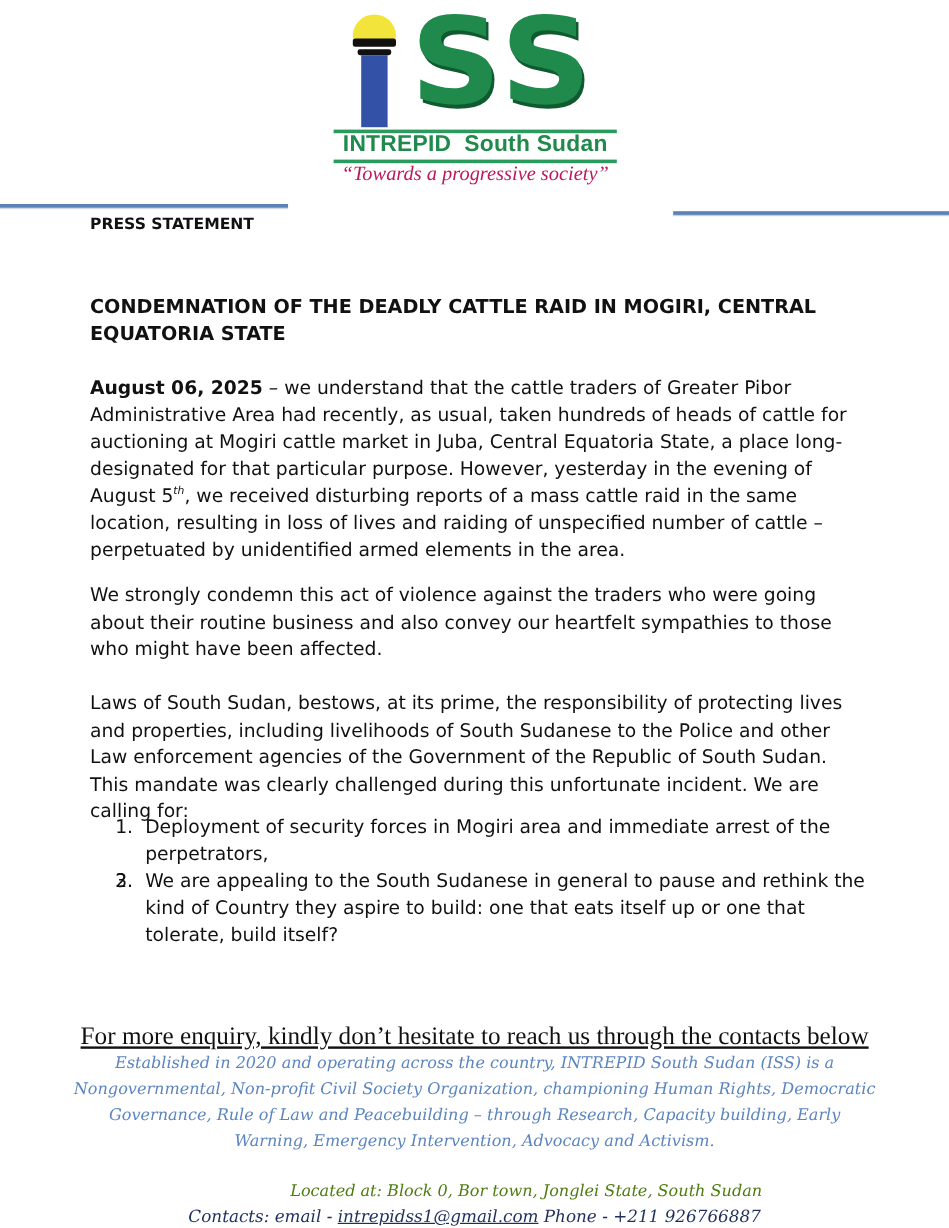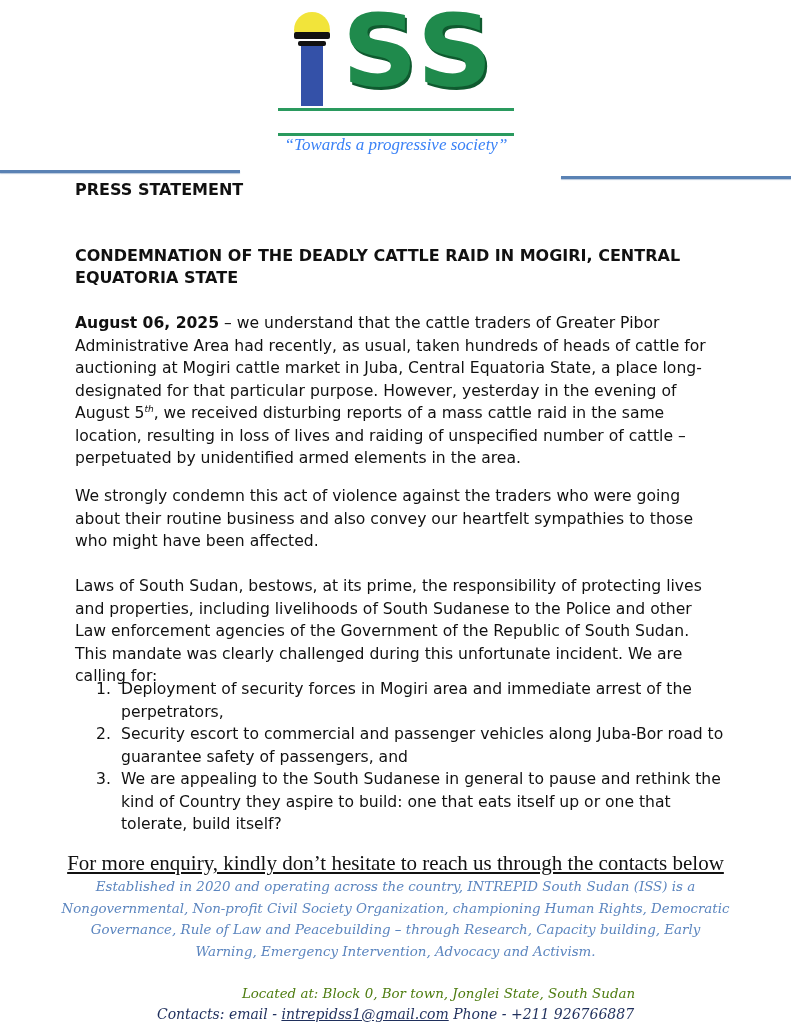--- a/index.html
+++ b/index.html
@@ -17,30 +17,30 @@
   .ss { position: absolute; left: 66px; top: -6px; font-family: "DejaVu Sans", sans-serif;
         font-weight: bold; font-size: 100px; line-height: 100px; color: #1f8a4c;
         letter-spacing: 4px; text-shadow: 2px 3px 0 #0f5a2f; transform: scaleX(1.05); transform-origin: left; }
   .logo-rule { position: absolute; left: 2px; width: 236px; height: 3px; background: #2a9a5e; }
   .logo-rule.top { top: 100px; }
   .logo-rule.bot { top: 125px; }
   .logo-name { position: absolute; left: 2px; top: 102px; width: 236px; text-align: center;
                font-family: "Liberation Sans", sans-serif; font-weight: bold; font-size: 19px;
                color: #1f8a4c; letter-spacing: 0.2px; white-space: pre; }
   .logo-tagline { position: absolute; left: 0; top: 127px; width: 240px; text-align: center;
-                  font-family: "Liberation Serif", serif; font-style: italic; font-size: 17px; color: #3b82f6; }
+                  font-family: "Liberation Serif", serif; font-style: italic; font-size: 17px; color: #be185d; }
 
   
   .rule-left { position: absolute; left: 0; top: 170px; width: 240px; height: 3px; background: #5a82b4;
                box-shadow: 0 1px 1px #b8c8dc; }
   .rule-right { position: absolute; left: 561px; top: 176px; width: 230px; height: 3px; background: #5a82b4;
                 box-shadow: 0 1px 1px #b8c8dc; }
 
   
-  .press { position: absolute; left: 75px; top: 180px; font-weight: bold; font-size: 16px; }
+  .press { position: absolute; left: 75px; top: 180px; font-weight: bold; font-size: 13px; }
   .title { position: absolute; left: 75px; top: 245px; width: 650px; font-weight: bold; font-size: 16px;
            line-height: 22px; }
   .para { position: absolute; left: 75px; width: 650px; font-size: 15.6px; line-height: 22.5px; }
   .p1 { top: 312px; }
   .p2 { top: 485px; }
   .p3 { top: 575px; }
   .para b { font-weight: bold; }
   .para sup { font-size: 9px; line-height: 0; font-style: italic; }
   .list { position: absolute; left: 75px; top: 678px; width: 650px; margin: 0; padding: 0; list-style: none;
           font-size: 15.6px; line-height: 22.5px; }
@@ -63,20 +63,21 @@
 
 <div class="logo">
   <div class="mic">
     <div class="mic-head"></div>
     <div class="mic-band1"></div>
     <div class="mic-band2"></div>
     <div class="mic-body"></div>
   </div>
   <div class="ss">SS</div>
   <div class="logo-rule top"></div>
+  <div class="logo-name">INTREPID  South Sudan</div>
   <div class="logo-rule bot"></div>
   <div class="logo-tagline">“Towards a progressive society”</div>
 </div>
 
 <div class="rule-left"></div>
 <div class="rule-right"></div>
 
 <div class="press">PRESS STATEMENT</div>
 
 <div class="title">CONDEMNATION OF THE DEADLY CATTLE RAID IN MOGIRI, CENTRAL EQUATORIA STATE</div>
@@ -87,21 +88,20 @@
 
 <div class="para p3">Laws of South Sudan, bestows, at its prime, the responsibility of protecting lives and properties, including livelihoods of South Sudanese to the Police and other Law enforcement agencies of the Government of the Republic of South Sudan. This mandate was clearly challenged during this unfortunate incident. We are calling for:</div>
 
 <ol class="list">
   <li>
     <span class="num">1.</span>
     <span>Deployment of security forces in Mogiri area and immediate arrest of the perpetrators,</span>
   </li>
   <li>
     <span class="num">2.</span>
-    <span>Security escort to commercial and passenger vehicles along Juba-Bor road to guarantee safety of passengers, and</span>
   </li>
   <li>
     <span class="num">3.</span>
     <span>We are appealing to the South Sudanese in general to pause and rethink the kind of Country they aspire to build: one that eats itself up or one that tolerate, build itself?</span>
   </li>
 </ol>
 
 <div class="enquiry">For more enquiry, kindly don’t hesitate to reach us through the contacts below</div>
 
 <div class="about">Established in 2020 and operating across the country, INTREPID South Sudan (ISS) is a Nongovernmental, Non-profit Civil Society Organization, championing Human Rights, Democratic Governance, Rule of Law and Peacebuilding – through Research, Capacity building, Early Warning, Emergency Intervention, Advocacy and Activism.</div>

